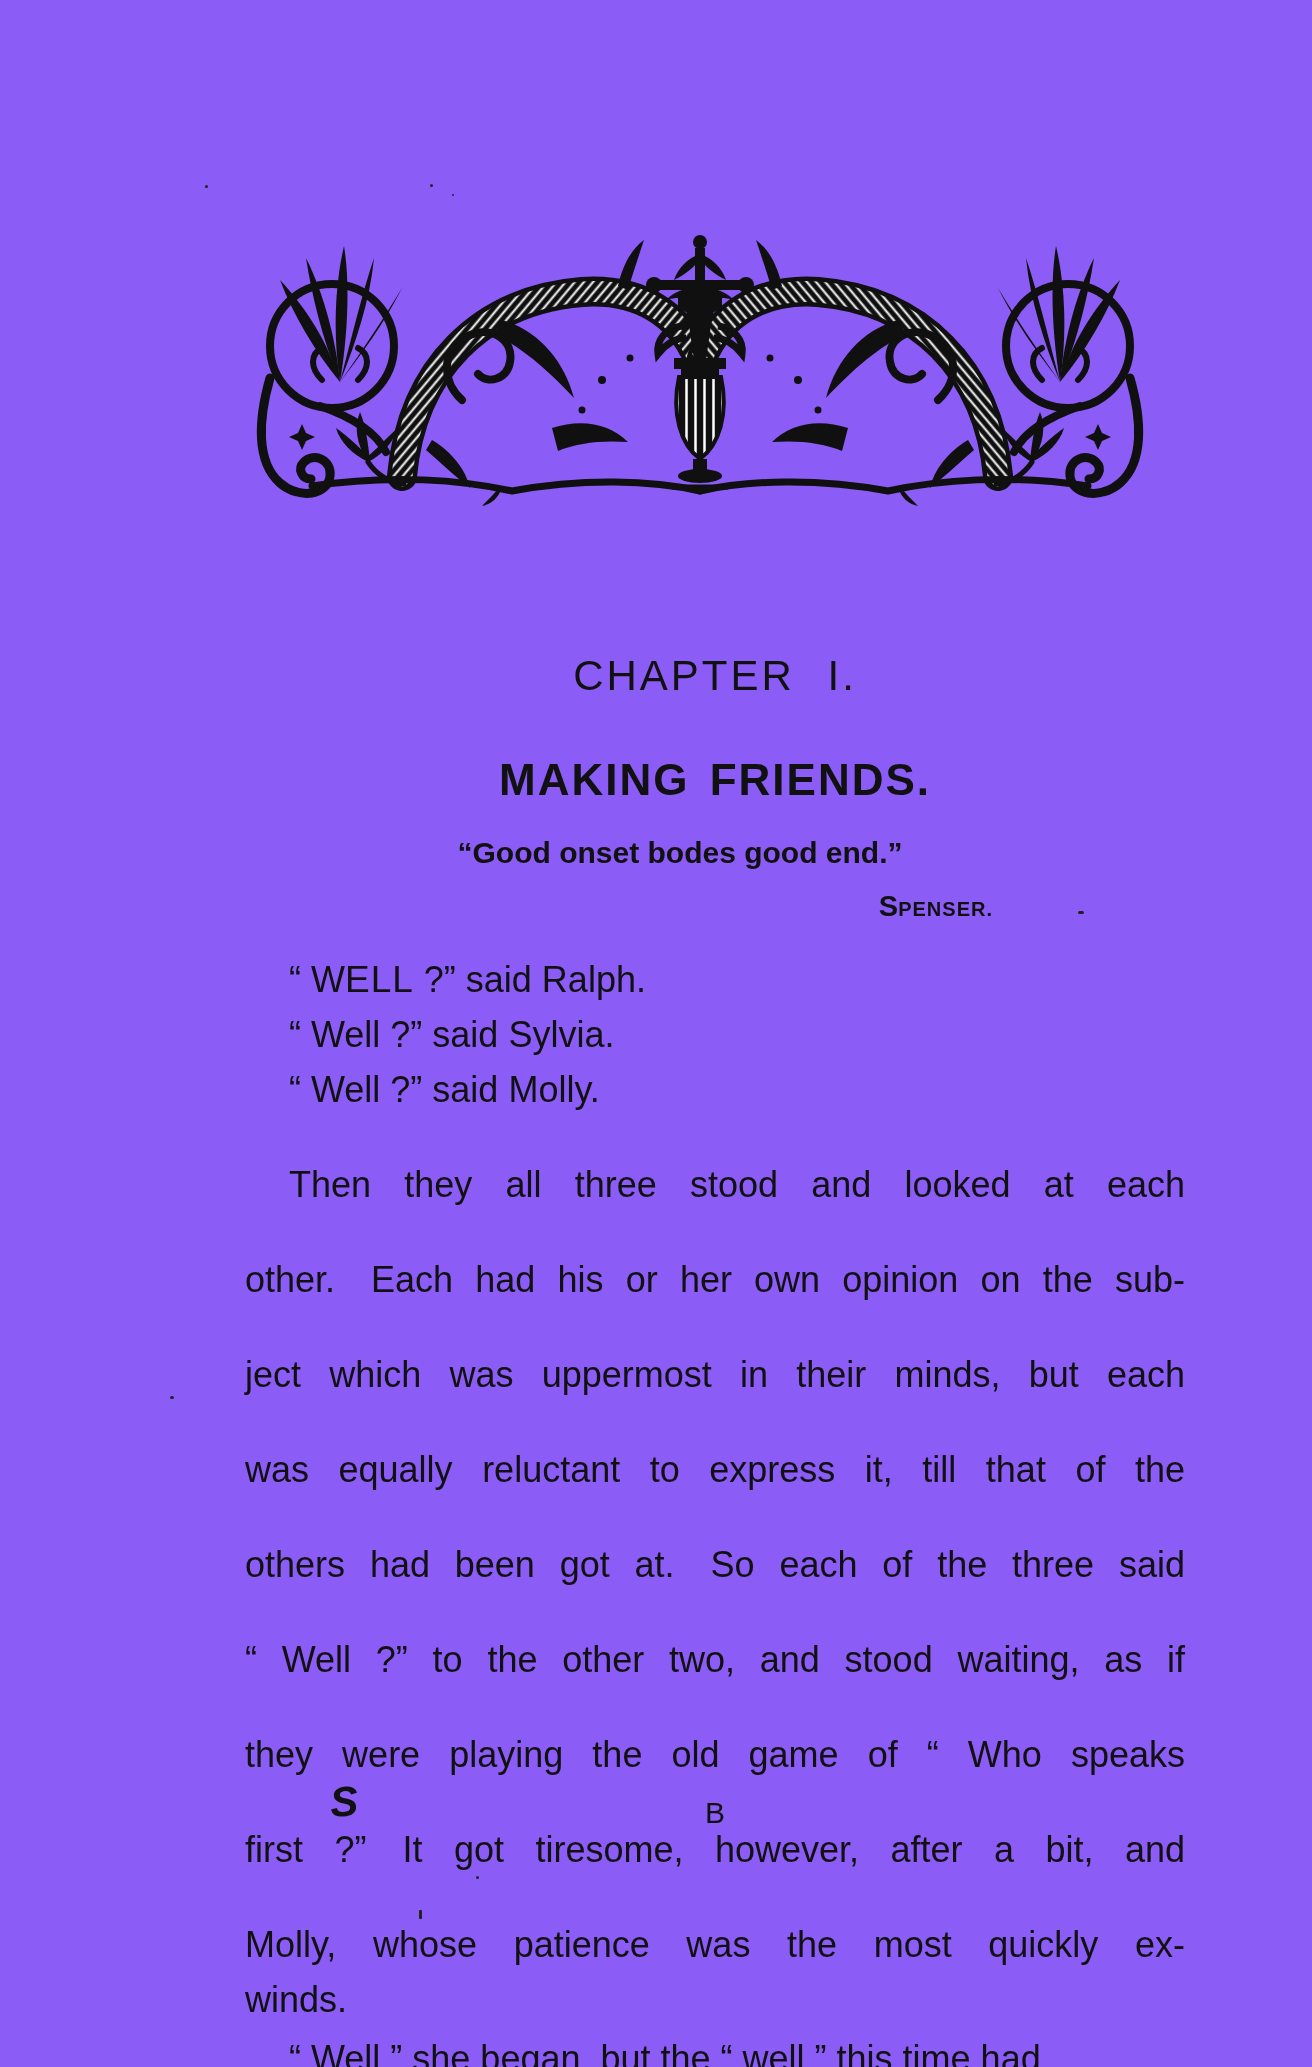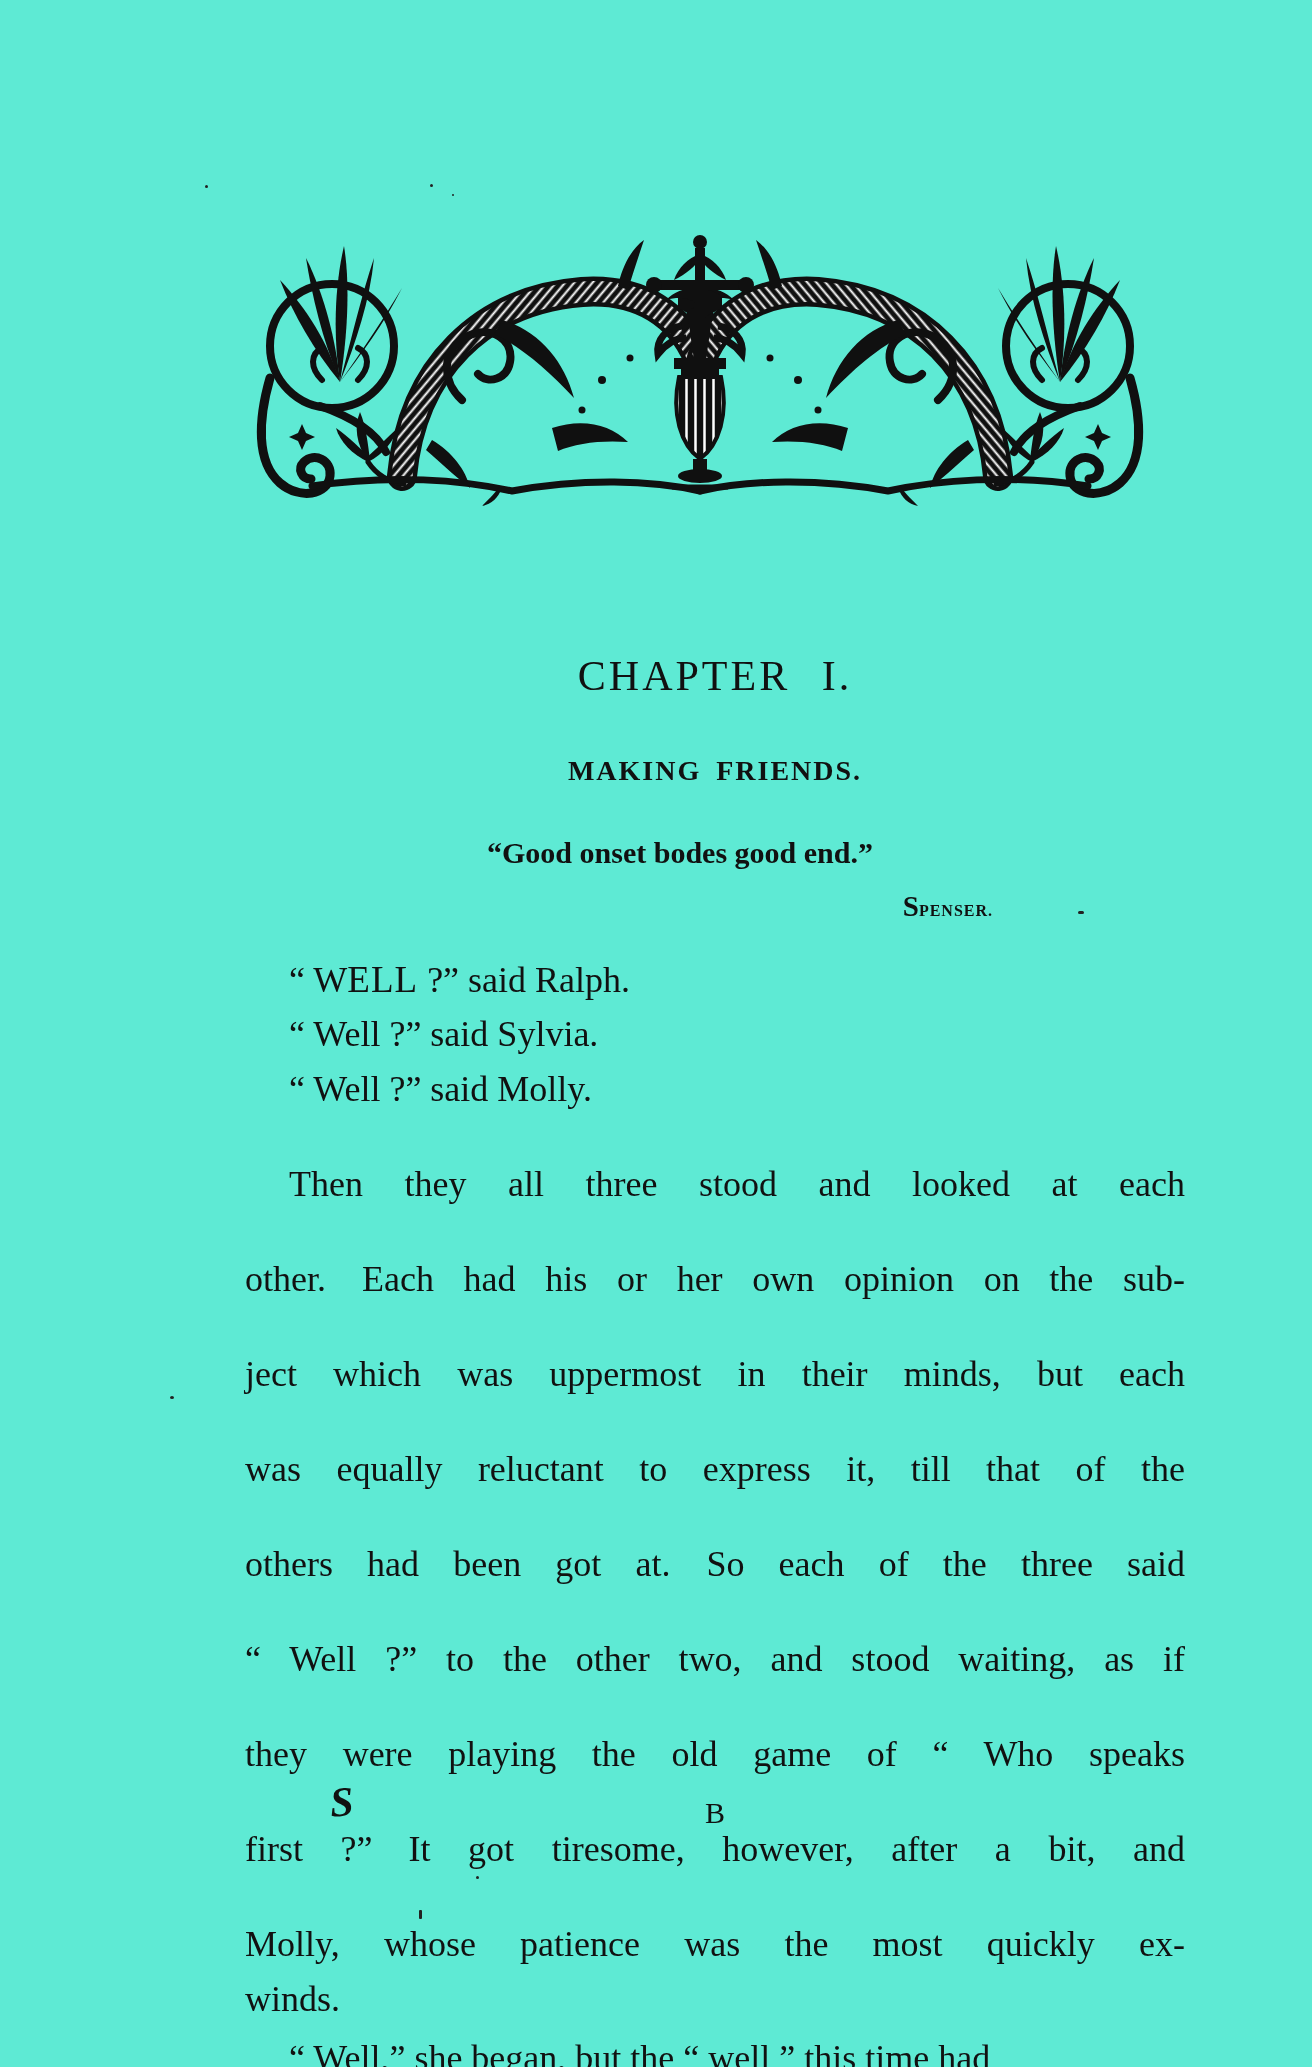--- a/index.html
+++ b/index.html
@@ -1,41 +1,41 @@
 <!DOCTYPE html>
 <html><head>
 <meta charset="utf-8">
 <style>
   html,body { margin:0; padding:0; background:#ffffff; }
   .page {
     position:relative; width:1312px; height:2067px;
-    background:#5eead4; color:#111;
-    font-family:Liberation Serif, serif;
+    background:#8b5cf6; color:#111;
+    font-family:Liberation Sans, sans-serif;
     overflow:hidden;
   }
   .ornament { position:absolute; left:250px; top:228px; width:900px; height:280px; }
 
   .chapter {
     position:absolute; left:245px; top:652px; width:940px;
     text-align:center; font-size:42px; letter-spacing:3px; word-spacing:18px;
   }
   .subtitle {
     position:absolute; left:245px; top:755px; width:940px;
-    text-align:center; font-size:28px; font-weight:bold; letter-spacing:2px; word-spacing:6px;
+    text-align:center; font-size:44px; font-weight:bold; letter-spacing:2px; word-spacing:6px;
   }
   .epigraph {
     position:absolute; left:210px; top:836px; width:940px;
     text-align:center; font-size:30px; font-weight:bold;
   }
   .attrib {
     position:absolute; left:245px; top:890px; width:940px;
     text-align:right; padding-right:192px; box-sizing:border-box; font-weight:bold;
   }
   .attrib-initial { font-size:29px; }
-  .attrib-rest { font-size:16px; letter-spacing:1px; }
+  .attrib-rest { font-size:20px; letter-spacing:1px; }
 
   .body-text {
     position:absolute; left:245px; top:952px; width:940px;
     font-size:36px;
   }
   .line { height:55px; line-height:55px; }
   .just { text-align:justify; text-align-last:justify;margin-top:40px; }
   .indent { padding-left:44px; }
   .smallcaps { font-size:37px; letter-spacing:1px; }
   .closing { margin-top:4px; }

